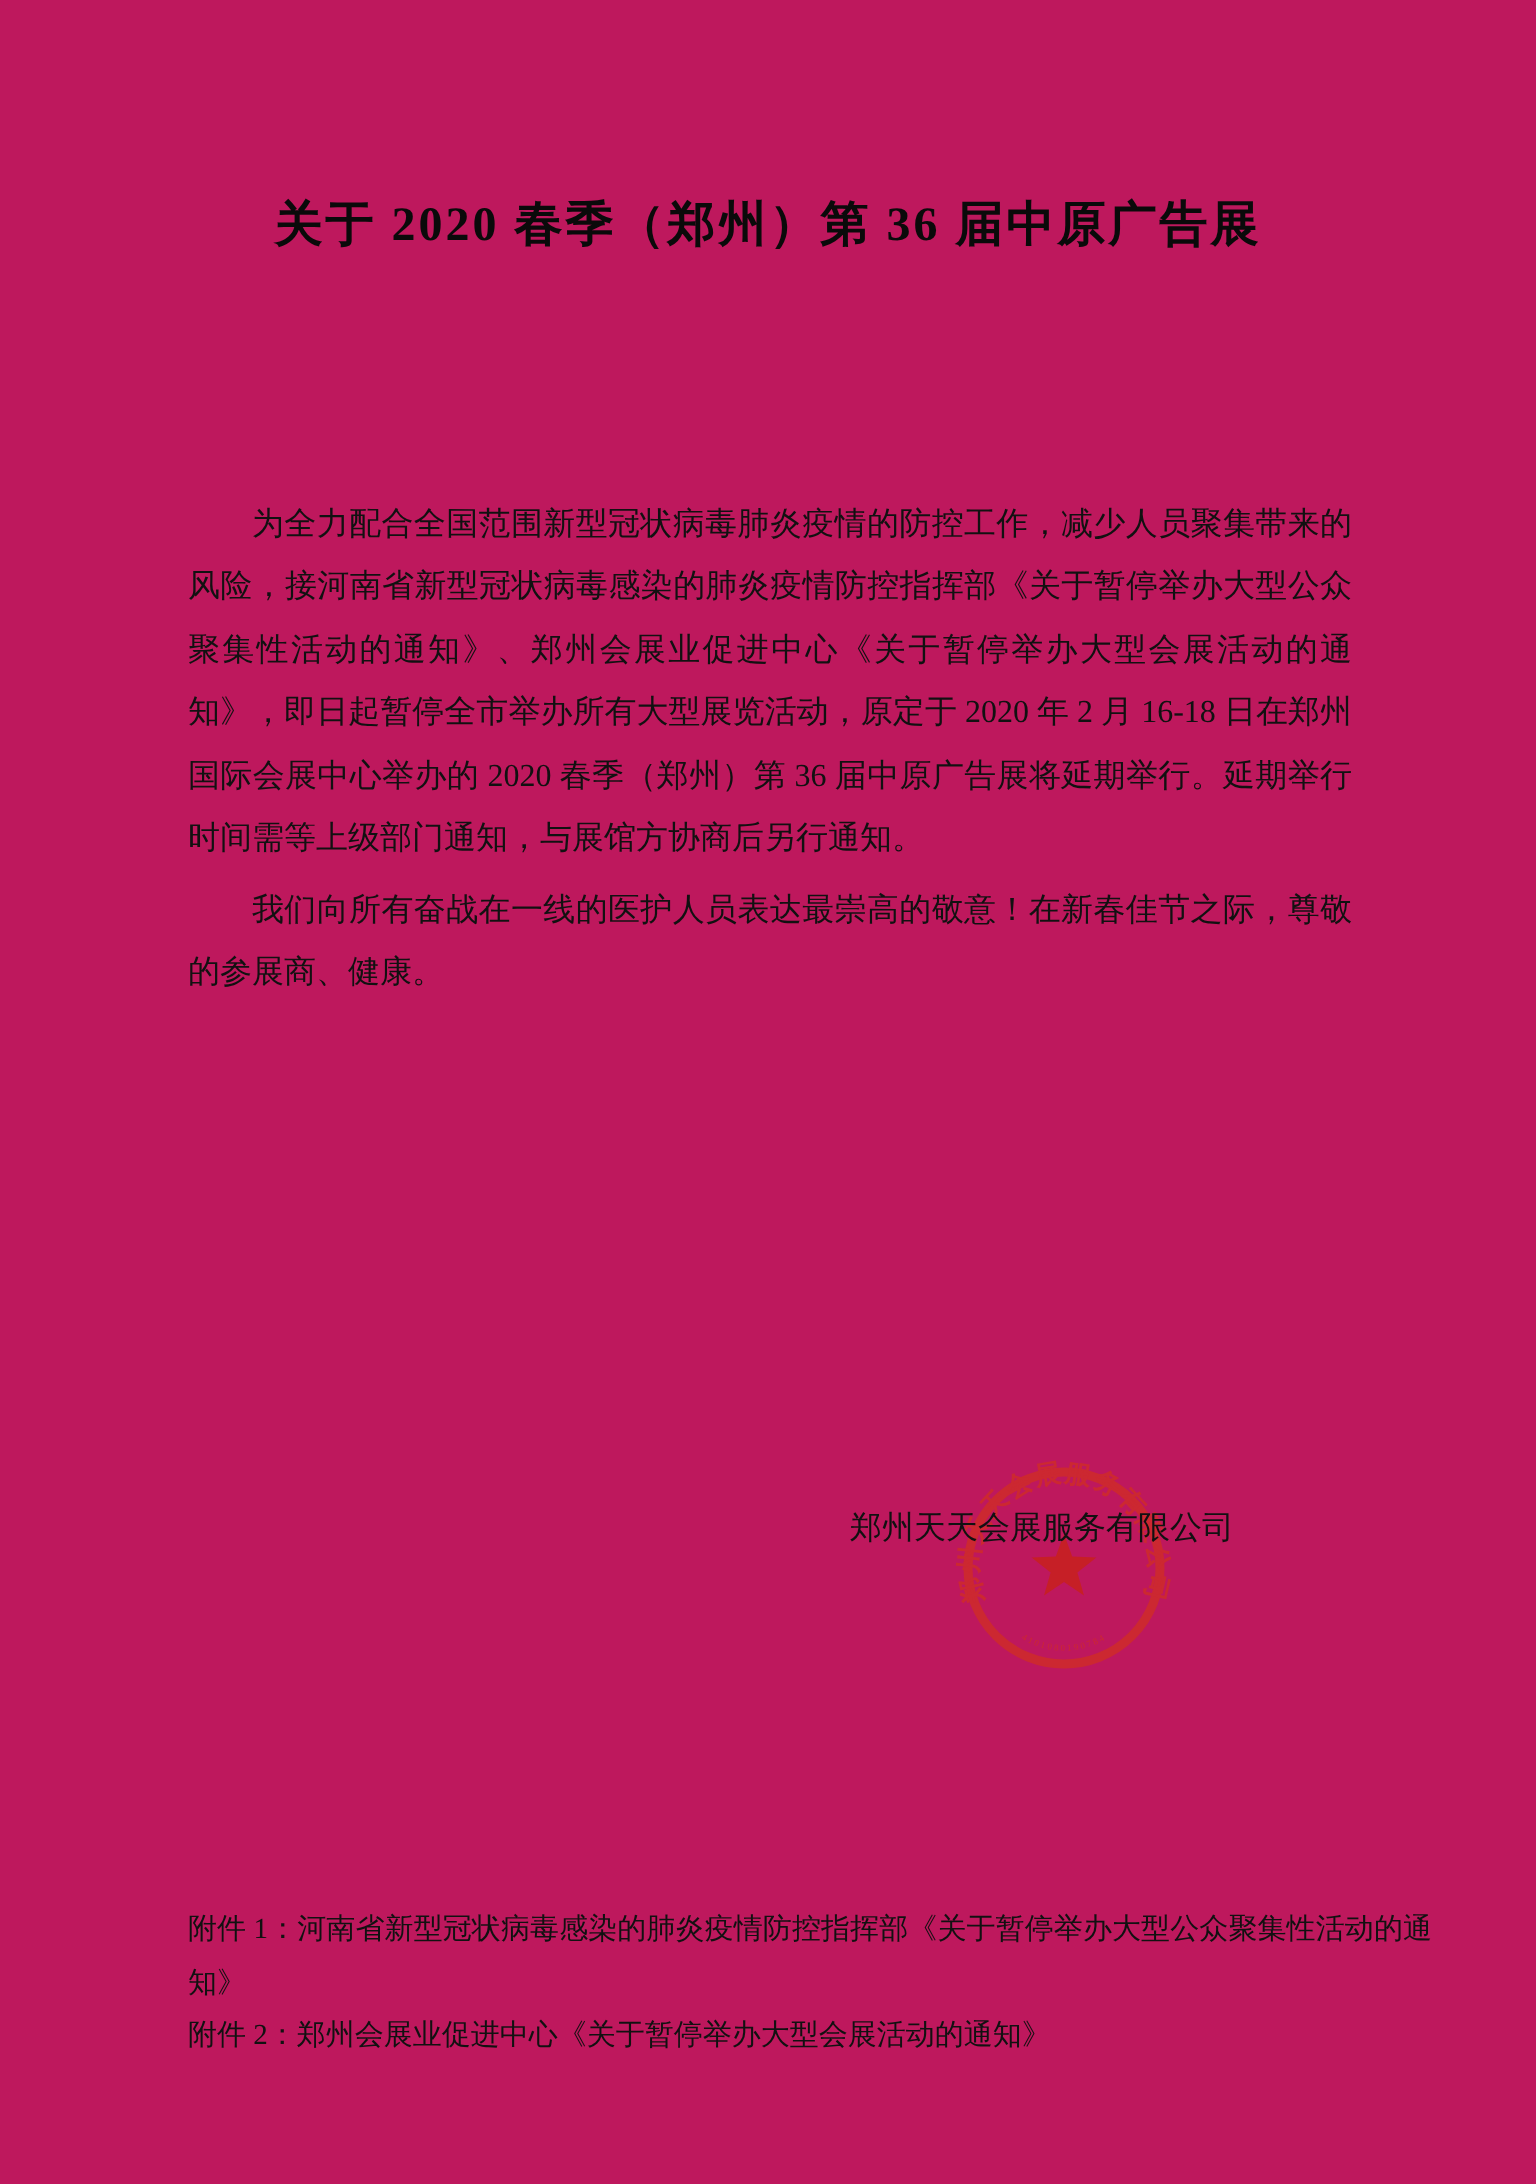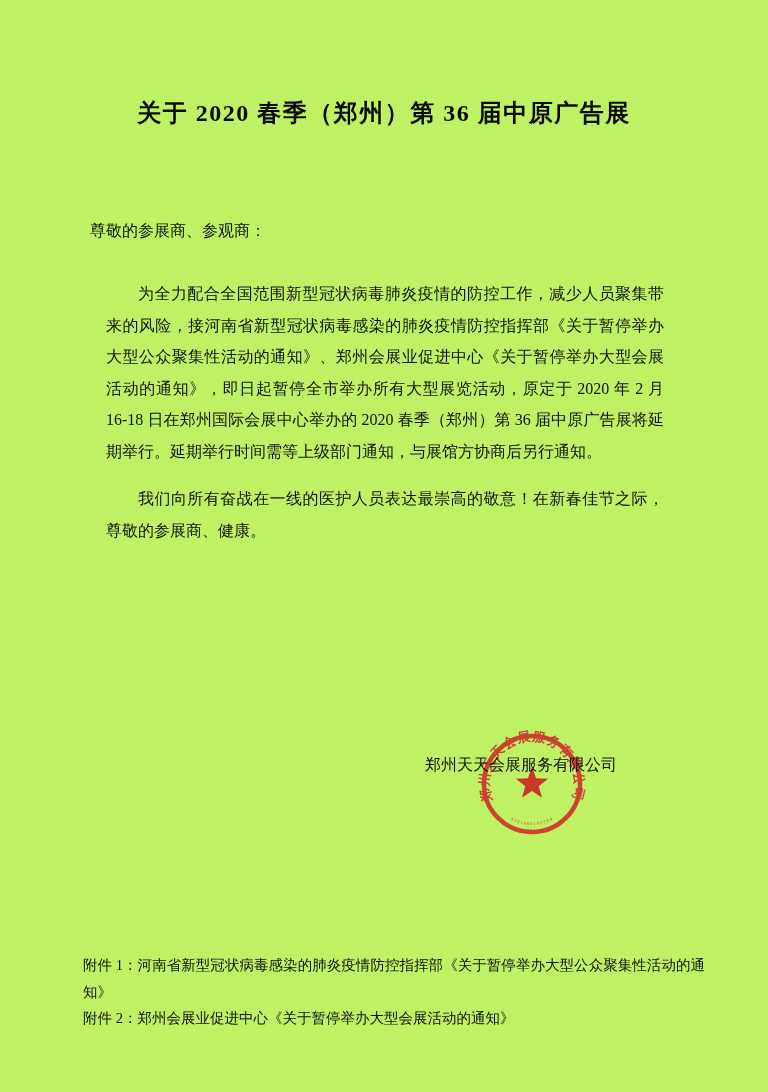--- a/index.html
+++ b/index.html
@@ -4,21 +4,21 @@
 <style>
   html, body {
     margin: 0;
     padding: 0;
     background: #ffffff;
   }
   .page {
     position: relative;
     width: 768px;
     height: 1092px;
-    background: #bef264;
+    background: #be185d;
     font-family: "Liberation Serif", "DejaVu Serif", serif;
     color: #111111;
     overflow: hidden;
   }
   .doc-title {
     position: absolute;
     top: 88px;
     left: 0;
     width: 768px;
     text-align: center;
@@ -35,21 +35,21 @@
     width: 590px;
     font-size: 16px;
     line-height: 31.5px;
     text-align: justify;
     color: #111111;
   }
   .salutation {
     margin: 0;
   }
   .para {
-    margin: 16px;
+    margin: 4px;
     text-indent: 2em;
   }
   .para.first {
     margin-top: 31.5px;
   }
   .signature {
     position: absolute;
     left: 421px;
     top: 748px;
     width: 200px;
@@ -66,21 +66,21 @@
     width: 120px;
     height: 120px;
     z-index: 1;
     opacity: 0.88;
   }
   .stamp text {
     font-family: "Liberation Serif", "DejaVu Serif", serif;
   }
   .attachments {
     position: absolute;
-    left: 83px;
+    left: 94px;
     top: 952px;
     width: 622px;
     font-size: 14.5px;
     line-height: 26.5px;
     text-align: justify;
     color: #111111;
   }
   .attachments div {
     margin: 0;
   }
@@ -88,21 +88,20 @@
 </head>
 <body>
 
 <div class="page">
 
   <div class="doc-title">
     <div>关于 2020 春季（郑州）第 36 届中原广告展</div>
   </div>
 
   <div class="content">
-    <p class="salutation">尊敬的参展商、参观商：</p>
     <p class="para first">为全力配合全国范围新型冠状病毒肺炎疫情的防控工作，减少人员聚集带来的风险，接河南省新型冠状病毒感染的肺炎疫情防控指挥部《关于暂停举办大型公众聚集性活动的通知》、郑州会展业促进中心《关于暂停举办大型会展活动的通知》，即日起暂停全市举办所有大型展览活动，原定于 2020 年 2 月 16-18 日在郑州国际会展中心举办的 2020 春季（郑州）第 36 届中原广告展将延期举行。延期举行时间需等上级部门通知，与展馆方协商后另行通知。</p>
     <p class="para">我们向所有奋战在一线的医护人员表达最崇高的敬意！在新春佳节之际，尊敬的参展商、健康。</p>
   </div>
 
   <svg class="stamp" viewBox="0 0 120 120" xmlns="http://www.w3.org/2000/svg">
     <defs>
       <path id="seal-top-arc" d="M 21,78 A 43,43 0 1 1 99,78" fill="none"></path>
       <path id="seal-bottom-arc" d="M 24,80 A 41,41 0 0 0 96,80" fill="none"></path>
     </defs>
     <circle cx="60" cy="60" r="48" fill="none" stroke="#cf2b2b" stroke-width="4.5"></circle>

